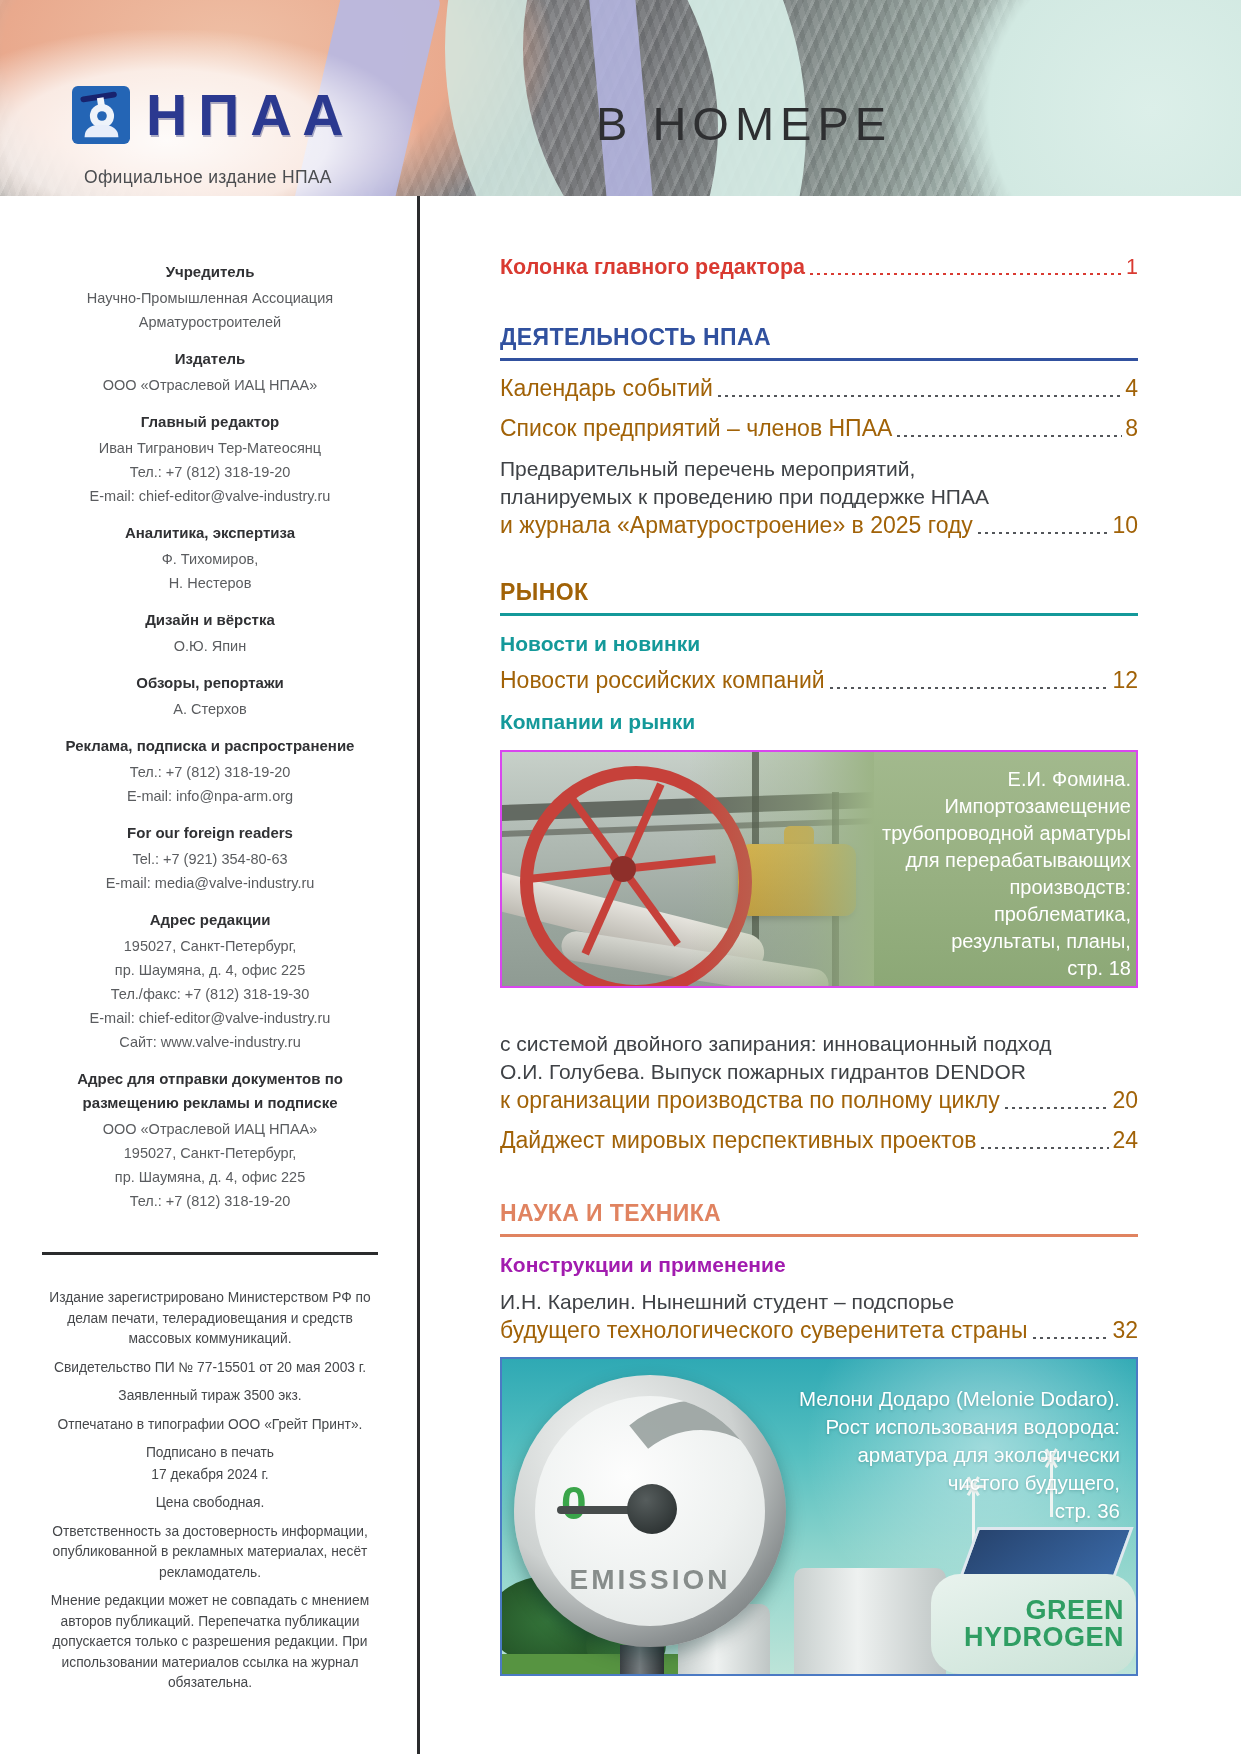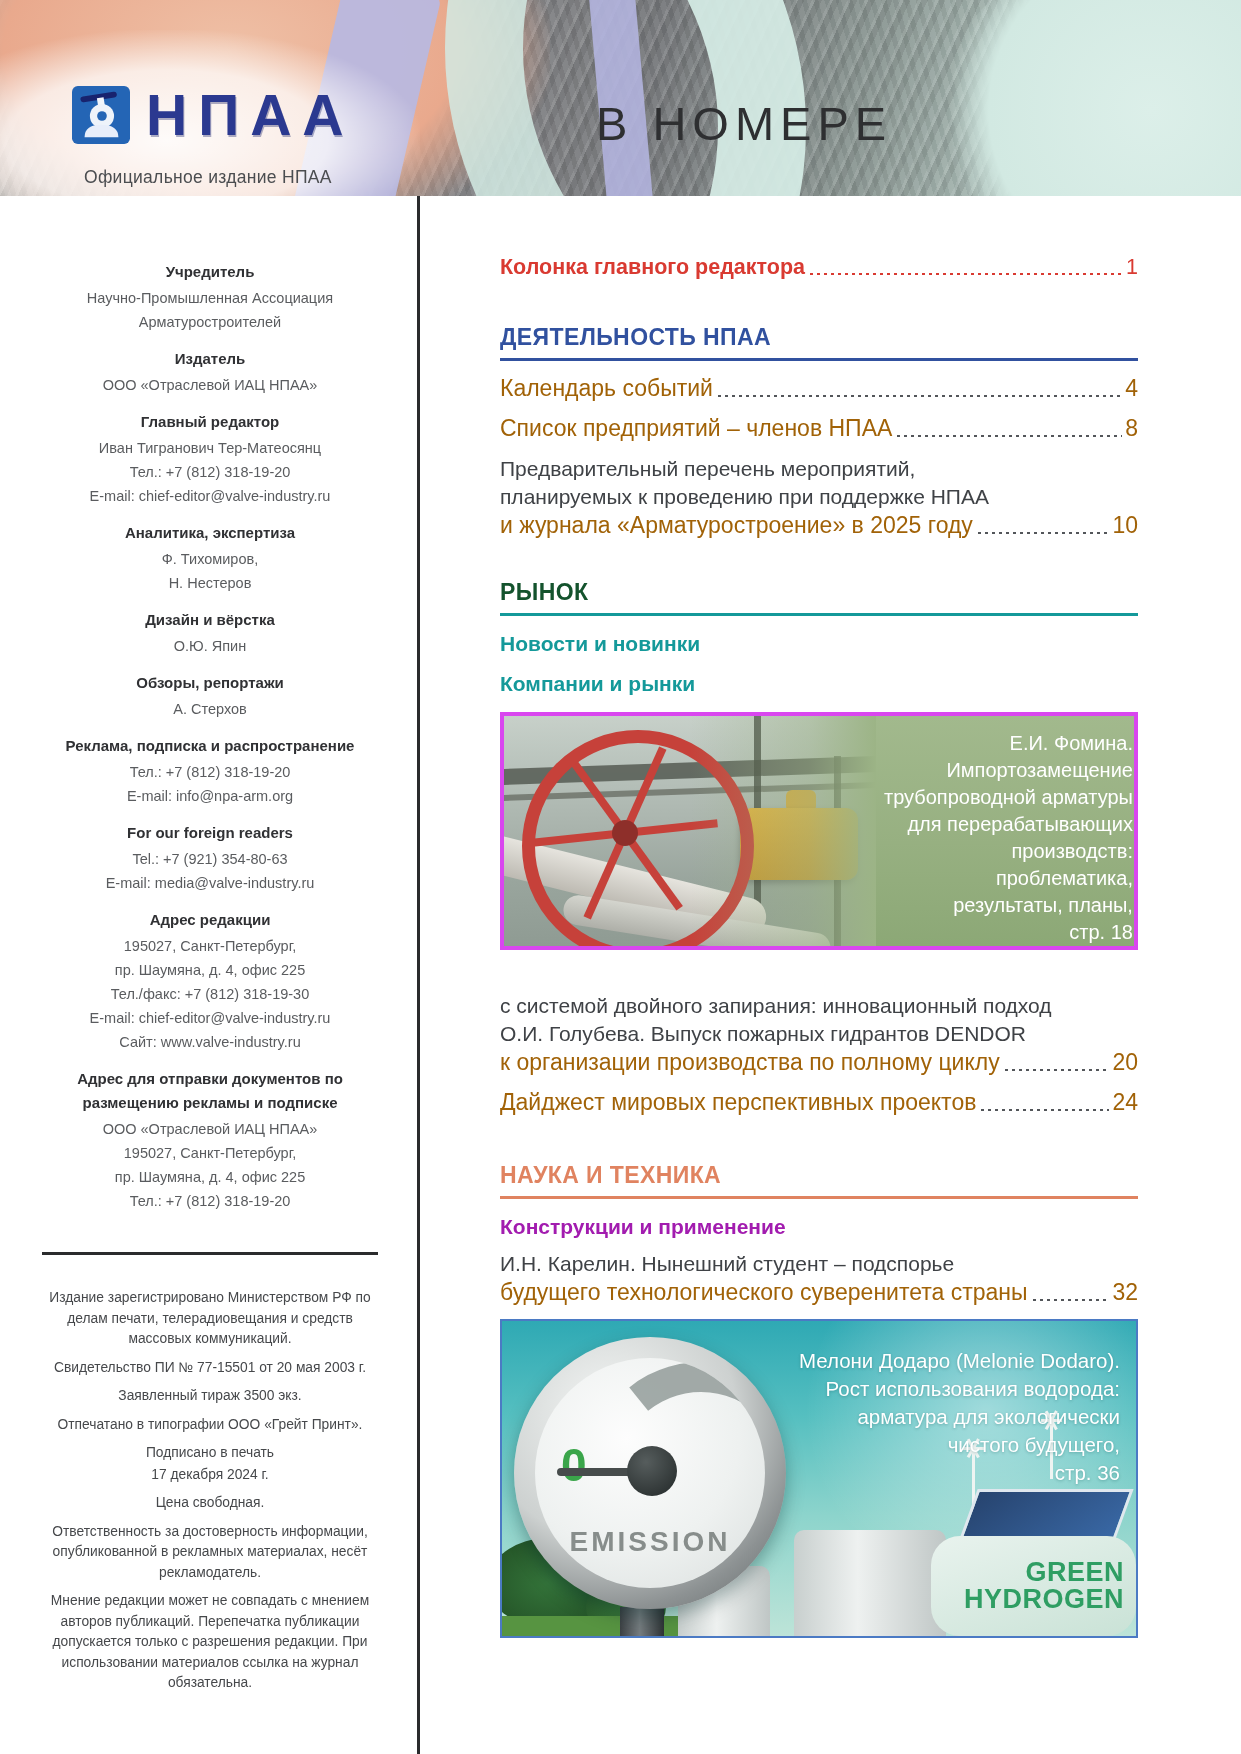--- a/index.html
+++ b/index.html
@@ -51,31 +51,31 @@
   .toc-row .t{white-space:nowrap;}
   .leader{flex:1;align-self:flex-end;height:14px;margin:0 3px 4px 3px;color:#53565a;
     background-image:radial-gradient(circle,currentColor 1.2px,rgba(0,0,0,0) 1.45px);
     background-size:7px 4px;background-repeat:repeat-x;background-position:0 100%;}
   .pg{white-space:nowrap;}
   .toc-editor{color:#d93a31;font-weight:bold;margin-bottom:0;font-size:21.5px;}
   .toc-editor .leader{color:#d93a31;}
   .toc-editor .pg{font-weight:normal;}
   .sec-h{font-size:23px;font-weight:bold;letter-spacing:.4px;padding-bottom:7px;margin:44px 0 14px 0;}
   .sec-h.blue{color:#31519f;border-bottom:3px solid #31519f;}
-  .sec-h.teal{color:#14532d;border-bottom:3px solid #14999a;margin-top:40px;}
+  .sec-h.teal{color:#a16207;border-bottom:3px solid #14999a;margin-top:40px;}
   .sec-h.orange{color:#e08360;border-bottom:3px solid #e08360;margin-top:46px;}
   .sub{font-size:21px;font-weight:bold;margin:16px 0 11px 0;}
   .sub.teal{color:#14999a;}
   .sub.orange{color:#a21caf;}
   .toc-multi{margin-bottom:13px;}
   .toc-multi .ml{font-size:21px;line-height:28px;color:#3f4246;}
   .toc-multi .toc-row{margin-bottom:0;line-height:28px;}
 
   
-  .feature1{display:flex;height:238px;margin:16px 0 42px 0;border:4px solid #d946ef;box-sizing:border-box;overflow:hidden;}
+  .feature1{display:flex;height:238px;margin:16px 0 42px 0;border:2px solid #d946ef;box-sizing:border-box;overflow:hidden;}
   .photo1{position:relative;width:372px;flex:none;overflow:hidden;
     background:linear-gradient(180deg,#c7d0c9 0%,#b9c3bc 22%,#aab4ad 48%,#99a59d 72%,#8f9b93 100%);}
   .scaffold{position:absolute;left:-6px;top:46px;width:110%;height:16px;background:#555a52;transform:rotate(-2deg);opacity:.85;}
   .rail{position:absolute;left:-6px;top:72px;width:110%;height:6px;background:#6a6f66;transform:rotate(-2deg);opacity:.8;}
   .post{position:absolute;width:7px;background:#40453f;opacity:.8;}
   .wheel{position:absolute;left:18px;top:14px;width:206px;height:206px;border-radius:50%;border:13px solid #c6413a;}
   .spoke{position:absolute;left:117px;top:24px;width:8px;height:186px;background:#c6413a;}
   .hub{position:absolute;left:108px;top:104px;width:26px;height:26px;border-radius:50%;background:#8e2f2a;}
   .actuator{position:absolute;left:236px;top:92px;width:118px;height:72px;border-radius:12px;
     background:linear-gradient(180deg,#e2b13e,#c8972e);box-shadow:0 3px 6px rgba(0,0,0,.25);}
@@ -262,20 +262,25 @@
       <div class="ml">планируемых к проведению при поддержке НПАА</div>
       <div class="toc-row">
         <span class="t">и журнала «Арматуростроение» в 2025 году </span>
         <span class="leader"></span>
         <span class="pg">10</span>
       </div>
     </div>
 
     <div class="sec-h teal">РЫНОК</div>
     <div class="sub teal">Новости и новинки</div>
+    <div class="toc-row">
+      <span class="t">Новости российских компаний</span>
+      <span class="leader"></span>
+      <span class="pg">12</span>
+    </div>
     <div class="sub teal">Компании и рынки</div>
 
     <div class="feature1">
       <div class="photo1">
         <div class="scaffold"></div>
         <div class="rail"></div>
         <div class="post" style="left:250px;top:0;height:100%;"></div>
         <div class="post" style="left:330px;top:40px;height:198px;"></div>
         <div class="pipe1"></div>
         <div class="pipe2"></div>

